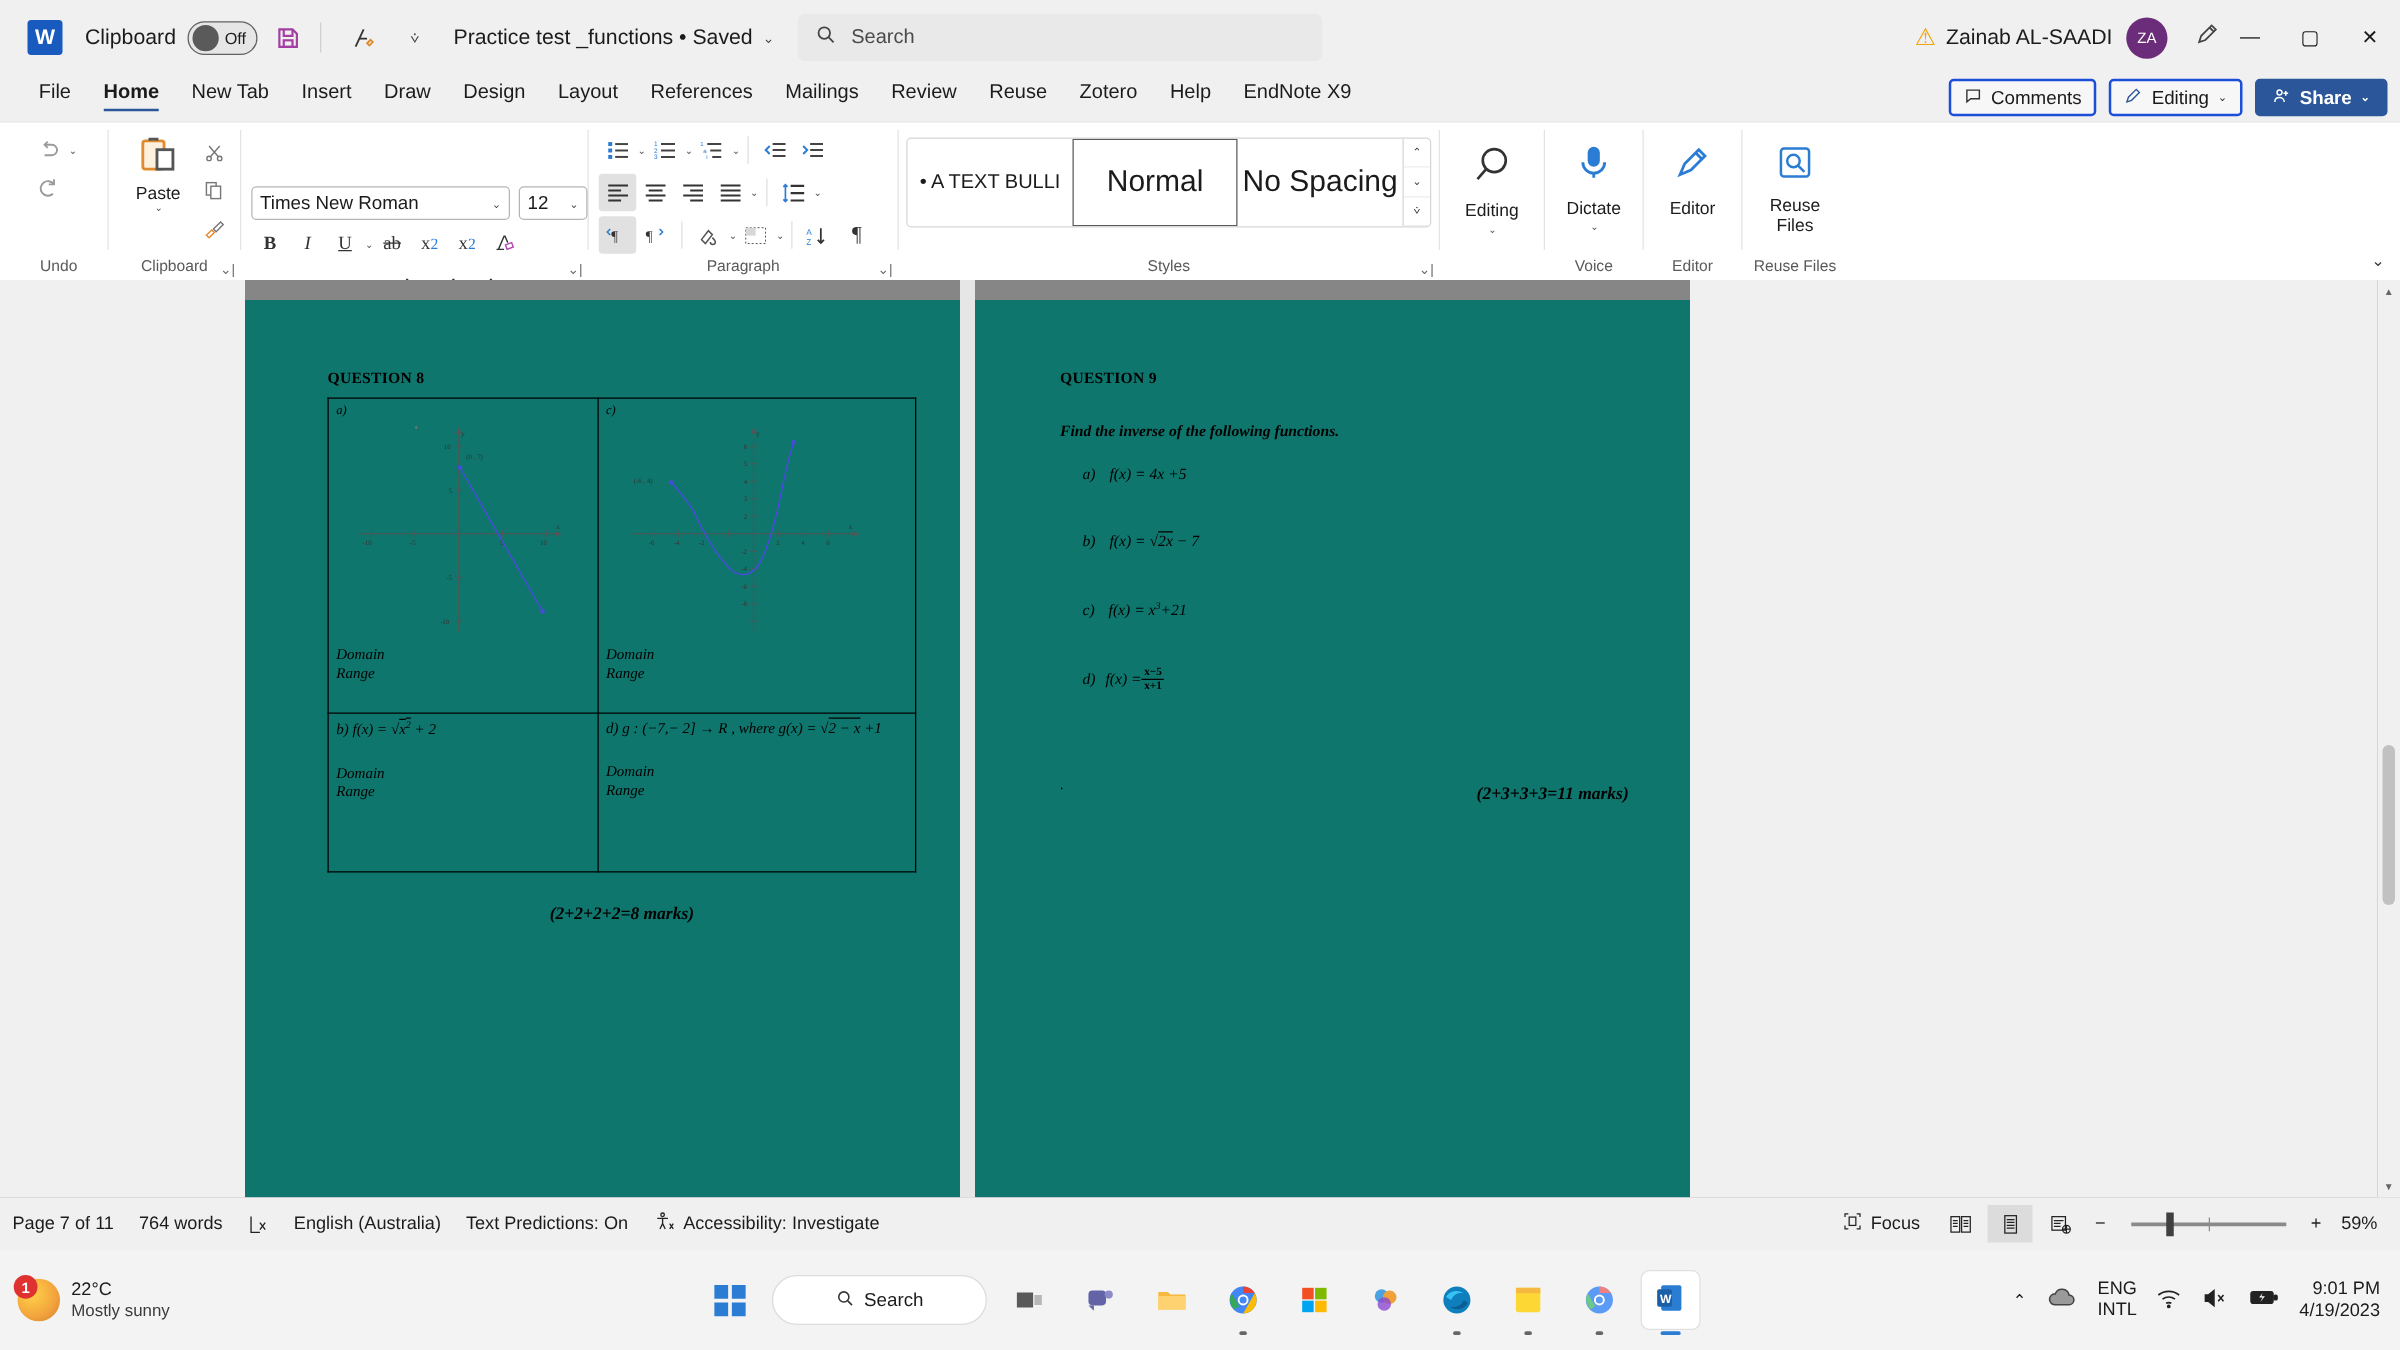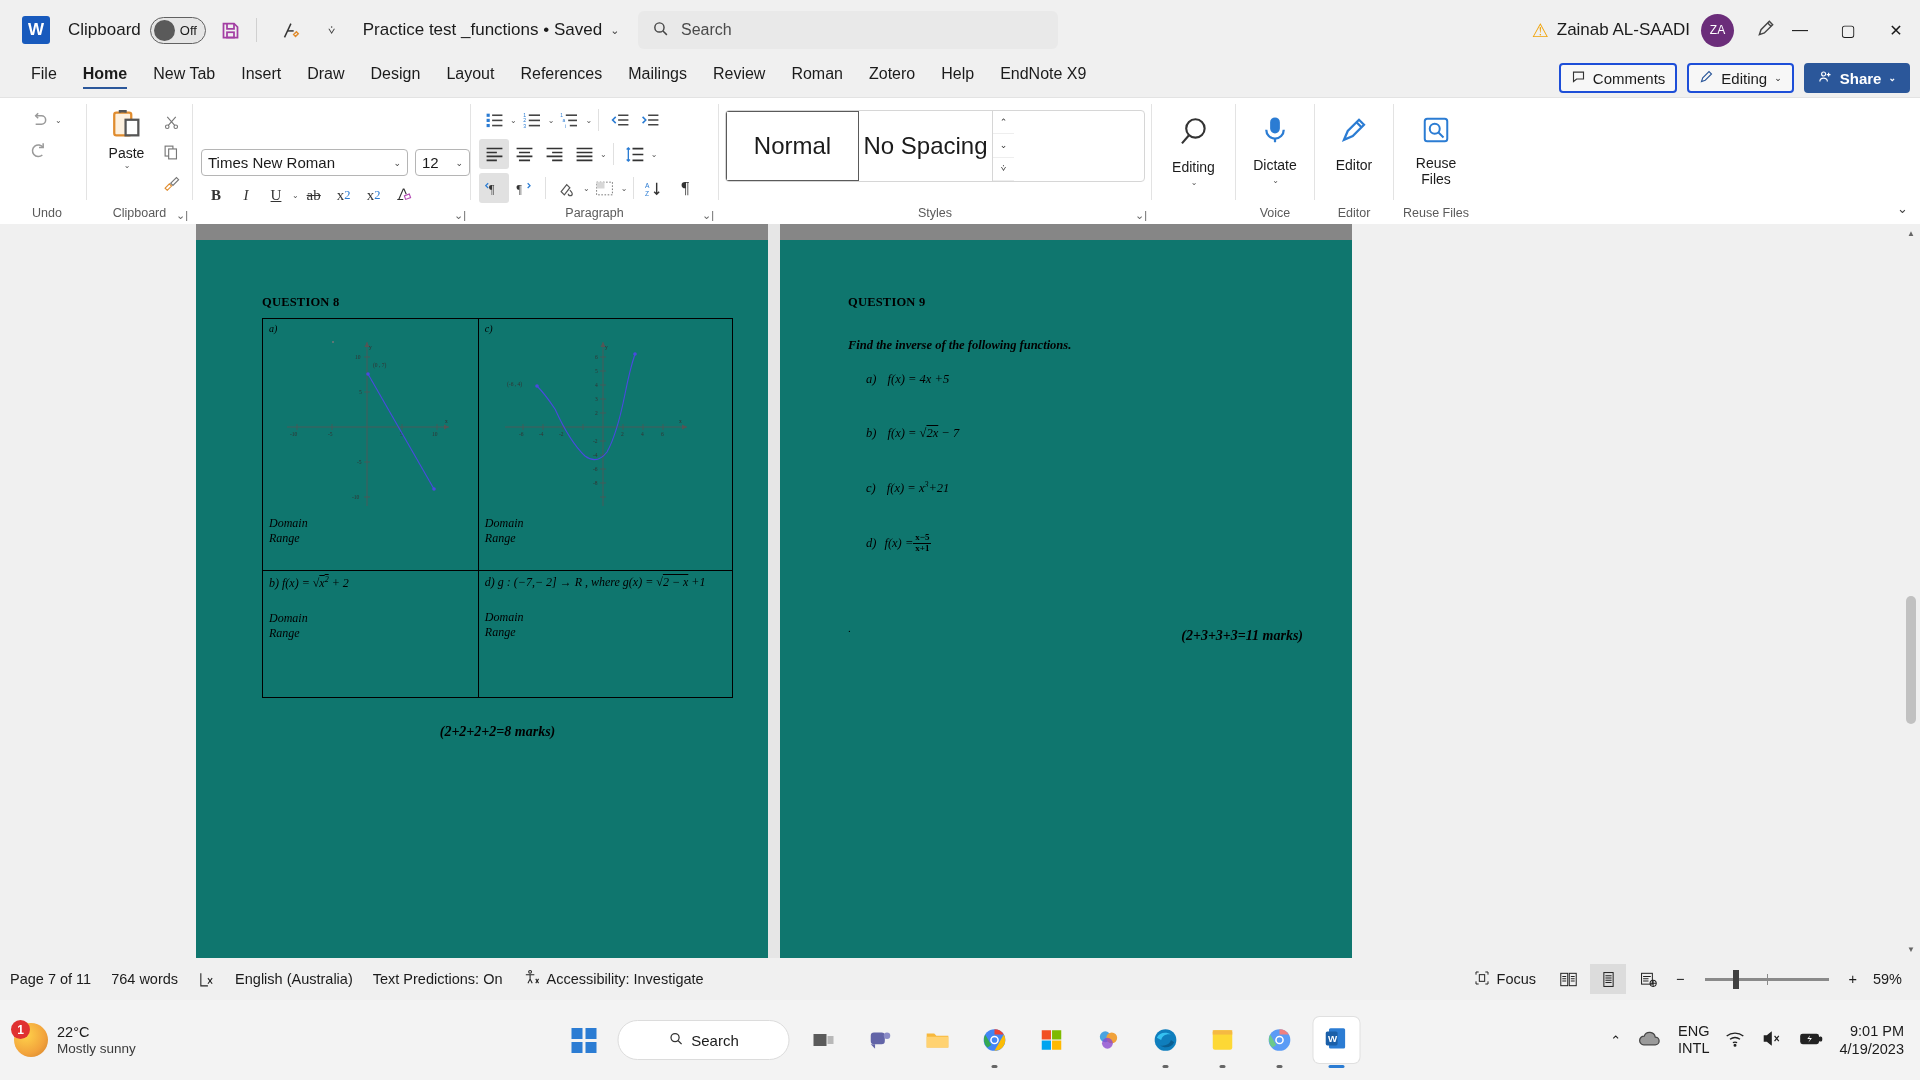--- a/index.html
+++ b/index.html
@@ -320,21 +320,21 @@
   <div class="tab">File</div>
   <div class="tab active">Home</div>
   <div class="tab">New Tab</div>
   <div class="tab">Insert</div>
   <div class="tab">Draw</div>
   <div class="tab">Design</div>
   <div class="tab">Layout</div>
   <div class="tab">References</div>
   <div class="tab">Mailings</div>
   <div class="tab">Review</div>
-  <div class="tab">Roman</div>
+  <div class="tab">Reuse</div>
   <div class="tab">Zotero</div>
   <div class="tab">Help</div>
   <div class="tab">EndNote X9</div>
 
   <div class="tabrow-right">
     <div class="pill">
       <span>
         <svg width="15" height="15" viewBox="0 0 24 24" fill="none" stroke="#333" stroke-width="1.8">
           <path d="M4 5h16v11H9l-5 4z"></path>
         </svg>
@@ -611,20 +611,21 @@
       </div>
     </div>
     <div class="group-label">Paragraph</div>
     <div class="dialog-launcher">⌄|</div>
   </div>
   <div class="group-sep"></div>
 
   <div class="group" style="width:432px;">
     <div class="group-body" style="display:block;">
       <div class="gallery">
+        <div class="style-item small">• A TEXT BULLI</div>
         <div class="style-item sel">Normal</div>
         <div class="style-item">No Spacing</div>
         <div class="gallery-scroll">
           <div>⌃</div>
           <div>⌄</div>
           <div>⩒</div>
         </div>
       </div>
     </div>
     <div class="group-label">Styles</div>

